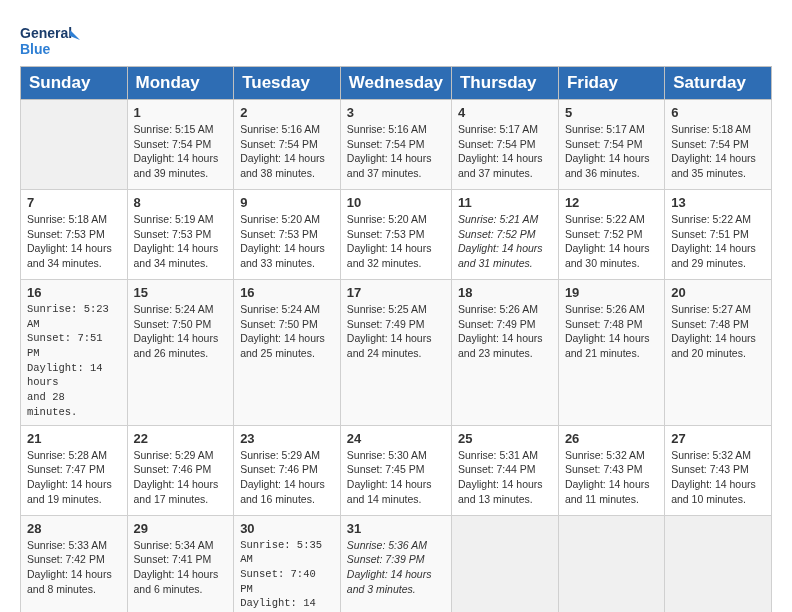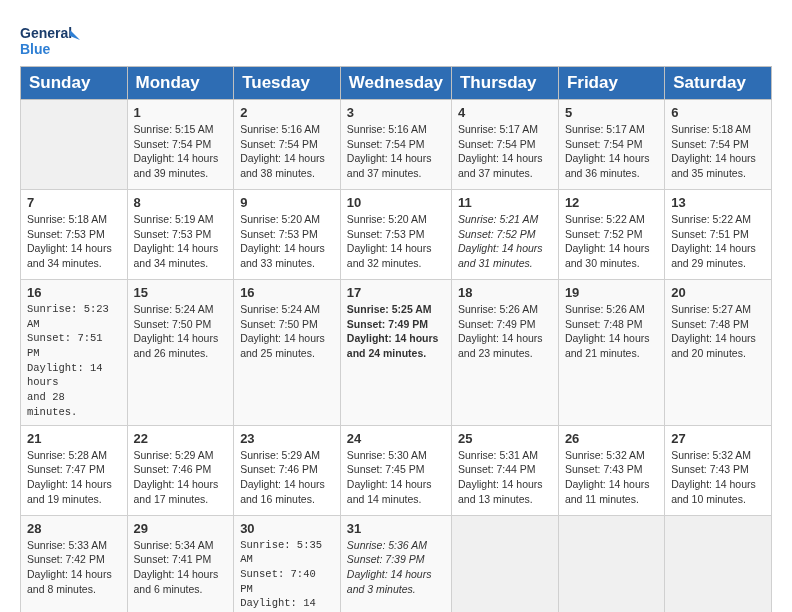--- a/index.html
+++ b/index.html
@@ -222,21 +222,21 @@
         </td>
         <td>
           <span class="day-num">16</span>
           <div class="day-info" style="white-space: pre-line;">Sunrise: 5:24 AM
 Sunset: 7:50 PM
 Daylight: 14 hours
 and 25 minutes.</div>
         </td>
         <td>
           <span class="day-num">17</span>
-          <div class="day-info" style="white-space: pre-line; font-weight: bold;">Sunrise: 5:25 AM
+          <div class="day-info" style="white-space: pre-line;">Sunrise: 5:25 AM
 Sunset: 7:49 PM
 Daylight: 14 hours
 and 24 minutes.</div>
         </td>
         <td>
           <span class="day-num">18</span>
           <div class="day-info" style="white-space: pre-line;">Sunrise: 5:26 AM
 Sunset: 7:49 PM
 Daylight: 14 hours
 and 23 minutes.</div>

